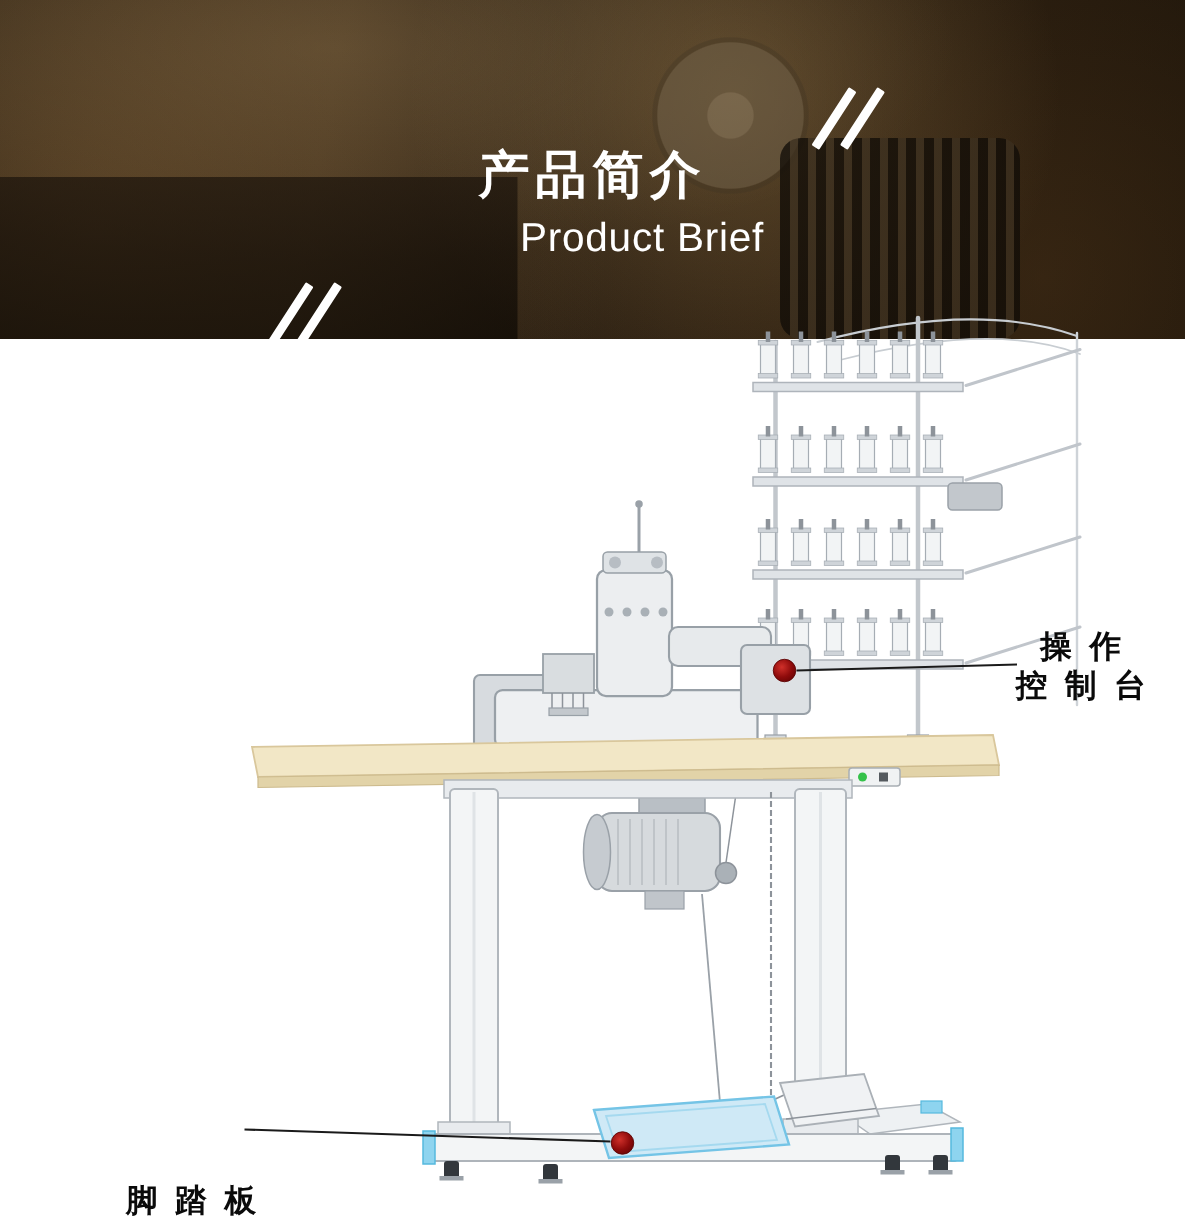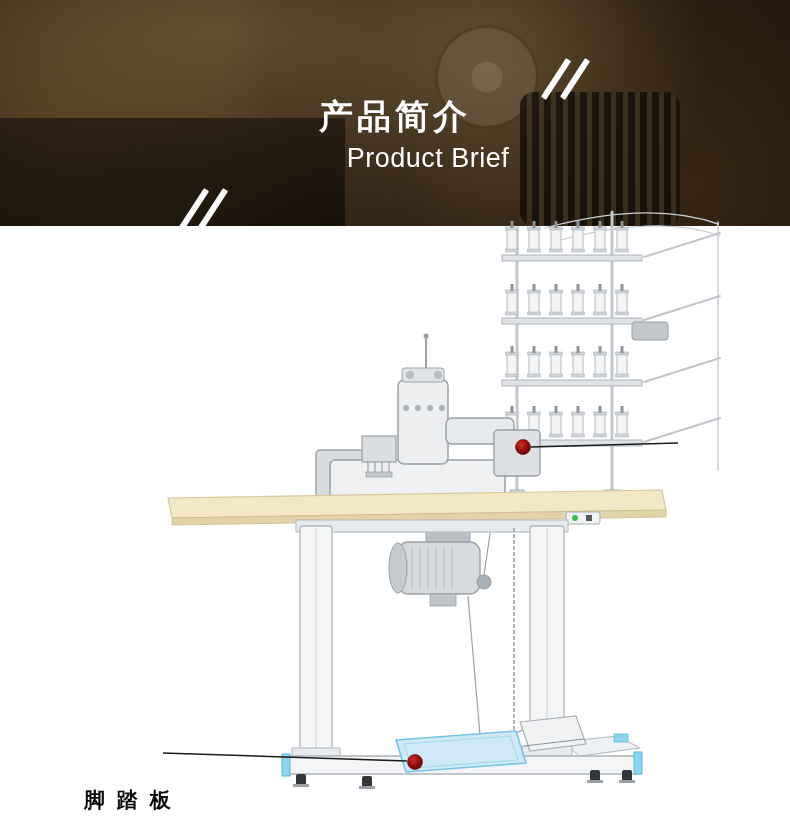--- a/index.html
+++ b/index.html
@@ -212,16 +212,20 @@
       <g>
         <line x1="531" y1="447" x2="678" y2="443" stroke="#1a1a1a" stroke-width="1.4"></line>
         <circle cx="523" cy="447" r="7.5" fill="url(#dotg)" stroke="#5e0404" stroke-width="0.6"></circle>
       </g>
       <g>
         <line x1="163" y1="753" x2="407" y2="761" stroke="#1a1a1a" stroke-width="1.4"></line>
         <circle cx="415" cy="762" r="7.5" fill="url(#dotg)" stroke="#5e0404" stroke-width="0.6"></circle>
       </g>
     </svg>
 
+    <div class="anno anno-control">
+      <div>操 作</div>
+      <div>控 制 台</div>
+    </div>
     <div class="anno anno-pedal">脚 踏 板</div>
   </main>
 
 </div>
 
 </body></html>

